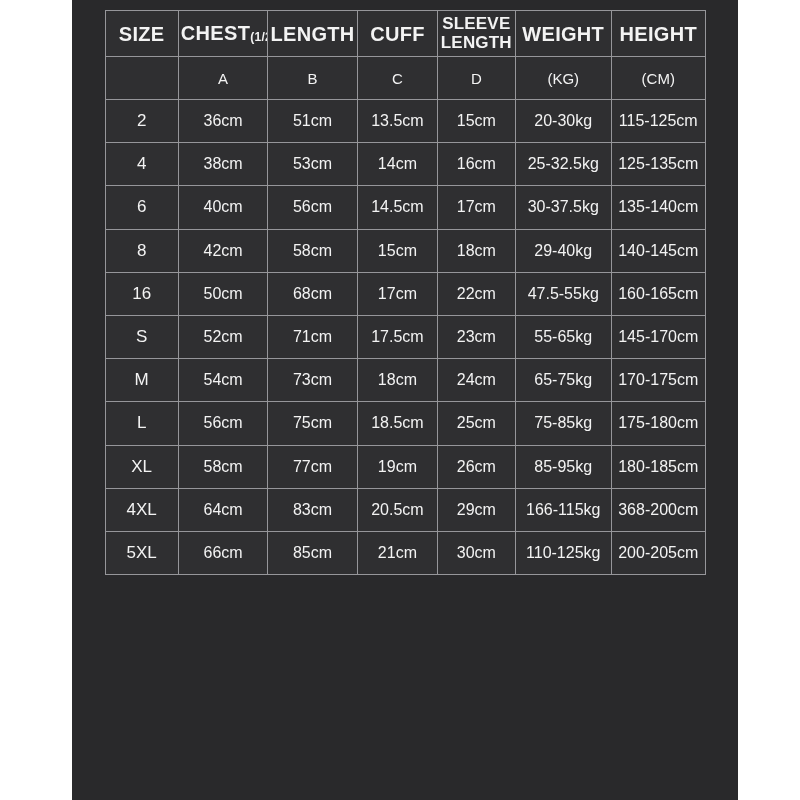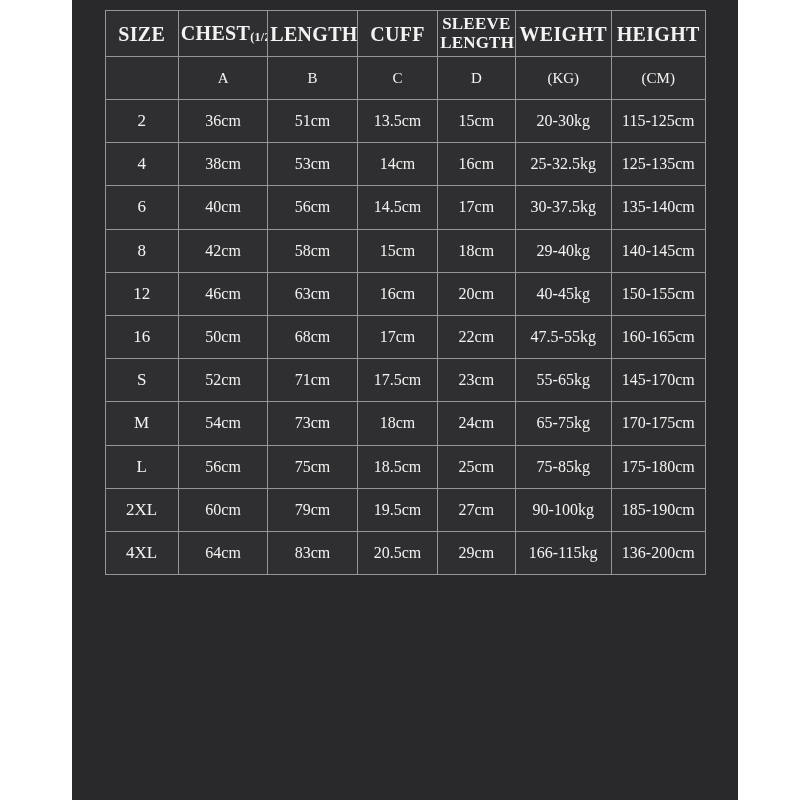--- a/index.html
+++ b/index.html
@@ -9,21 +9,20 @@
     width: 800px;
     height: 800px;
     font-family: "Liberation Sans", sans-serif;
     overflow: hidden;
   }
   .stage {
     position: relative;
     width: 800px;
     height: 800px;
     background: #ffffff;
-    font-family: Liberation Serif, serif;
   }
   .panel {
     position: absolute;
     left: 72px;
     top: 0;
     width: 666px;
     height: 800px;
     background: #29292b;
   }
   table.size-table {
@@ -138,29 +137,20 @@
           <tr>
             <td class="c-0">8</td>
             <td class="c-1">42cm</td>
             <td class="c-2">58cm</td>
             <td class="c-3">15cm</td>
             <td class="c-4">18cm</td>
             <td class="c-5">29-40kg</td>
             <td class="c-6">140-145cm</td>
           </tr>
           <tr>
-            <td class="c-0">12</td>
-            <td class="c-1">46cm</td>
-            <td class="c-2">63cm</td>
-            <td class="c-3">16cm</td>
-            <td class="c-4">20cm</td>
-            <td class="c-5">40-45kg</td>
-            <td class="c-6">150-155cm</td>
-          </tr>
-          <tr>
             <td class="c-0">16</td>
             <td class="c-1">50cm</td>
             <td class="c-2">68cm</td>
             <td class="c-3">17cm</td>
             <td class="c-4">22cm</td>
             <td class="c-5">47.5-55kg</td>
             <td class="c-6">160-165cm</td>
           </tr>
           <tr>
             <td class="c-0">S</td>
@@ -183,33 +173,42 @@
           <tr>
             <td class="c-0">L</td>
             <td class="c-1">56cm</td>
             <td class="c-2">75cm</td>
             <td class="c-3">18.5cm</td>
             <td class="c-4">25cm</td>
             <td class="c-5">75-85kg</td>
             <td class="c-6">175-180cm</td>
           </tr>
           <tr>
-            <td class="c-0">2XL</td>
-            <td class="c-1">60cm</td>
-            <td class="c-2">79cm</td>
-            <td class="c-3">19.5cm</td>
-            <td class="c-4">27cm</td>
-            <td class="c-5">90-100kg</td>
-            <td class="c-6">185-190cm</td>
+            <td class="c-0">XL</td>
+            <td class="c-1">58cm</td>
+            <td class="c-2">77cm</td>
+            <td class="c-3">19cm</td>
+            <td class="c-4">26cm</td>
+            <td class="c-5">85-95kg</td>
+            <td class="c-6">180-185cm</td>
           </tr>
           <tr>
             <td class="c-0">4XL</td>
             <td class="c-1">64cm</td>
             <td class="c-2">83cm</td>
             <td class="c-3">20.5cm</td>
             <td class="c-4">29cm</td>
             <td class="c-5">166-115kg</td>
-            <td class="c-6">136-200cm</td>
+            <td class="c-6">368-200cm</td>
+          </tr>
+          <tr>
+            <td class="c-0">5XL</td>
+            <td class="c-1">66cm</td>
+            <td class="c-2">85cm</td>
+            <td class="c-3">21cm</td>
+            <td class="c-4">30cm</td>
+            <td class="c-5">110-125kg</td>
+            <td class="c-6">200-205cm</td>
           </tr>
         </tbody>
     </table>
   </div>
 </div>
 
 </body></html>

